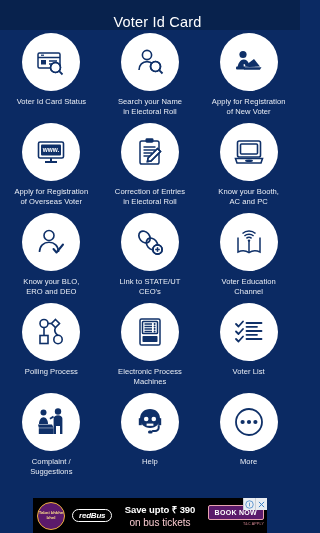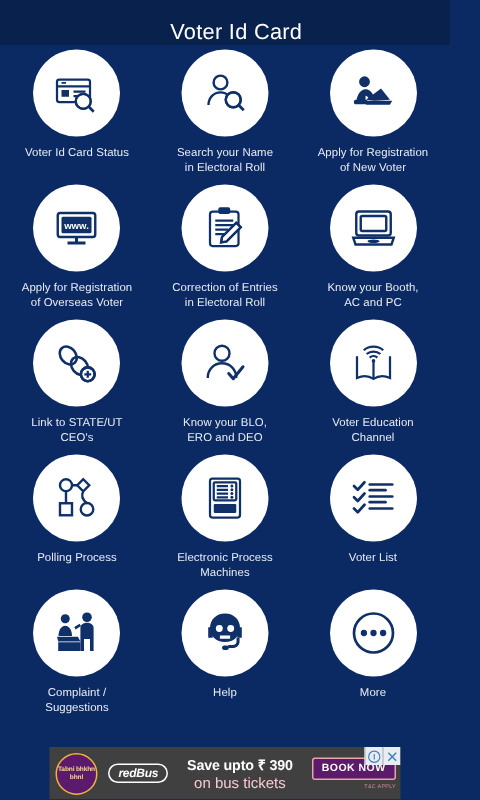--- a/index.html
+++ b/index.html
@@ -70,21 +70,21 @@
     white-space: pre-line;
     letter-spacing: .05px;
   }
   
   .ad {
     position: absolute;
     left: 33px;
     bottom: 0px;
     width: 234px;
     height: 35px;
-    background: #404040;
+    background: #000000;
     display: flex;
     align-items: center;
     overflow: hidden;
   }
   .ad-logo {
     width: 28px; height: 28px;
     margin-left: 4px;
     border-radius: 50%;
     background: #5b1a6b;
     border: 1.5px solid #f0b23c;
@@ -273,43 +273,43 @@
           <path d="M3.5 23.5h27l-1.5 4.5h-24z"></path>
           <ellipse cx="17" cy="25.8" rx="4" ry="1.2" fill="#0f3068" stroke="none"></ellipse>
         </svg>
       </div>
       <div class="tile-label">Know your Booth,
 AC and PC</div>
     </div>
 
     <div class="tile">
       <div class="circle">
+        <svg width="34" height="34" viewBox="0 0 34 34" fill="none" stroke="#0f3068" stroke-width="1.6">
+          <circle cx="15" cy="10.5" r="5"></circle>
+          <path d="M5.5 27c0-5.8 4.2-9.8 9.5-9.8s9.5 4 9.5 9.8"></path>
+          <polyline points="19.5,24 22.5,27.5 29,19.5" stroke-width="2" stroke-linecap="round" stroke-linejoin="round"></polyline>
+        </svg>
+      </div>
+      <div class="tile-label">Know your BLO,
+ERO and DEO</div>
+    </div>
+
+    <div class="tile">
+      <div class="circle">
         <svg width="34" height="34" viewBox="0 0 34 34" fill="none" stroke="#0f3068" stroke-width="1.7">
           <ellipse cx="11.5" cy="12" rx="5" ry="6.5" transform="rotate(-40 11.5 12)"></ellipse>
           <ellipse cx="19" cy="19" rx="5" ry="6.5" transform="rotate(-40 19 19)"></ellipse>
           <circle cx="24.5" cy="24.5" r="4.6" fill="#fff"></circle>
           <circle cx="24.5" cy="24.5" r="4.6"></circle>
           <line x1="24.5" y1="22.2" x2="24.5" y2="26.8" stroke-width="1.5"></line>
           <line x1="22.2" y1="24.5" x2="26.8" y2="24.5" stroke-width="1.5"></line>
         </svg>
       </div>
       <div class="tile-label">Link to STATE/UT
 CEO's</div>
-    </div>
-
-    <div class="tile">
-      <div class="circle">
-        <svg width="34" height="34" viewBox="0 0 34 34" fill="none" stroke="#0f3068" stroke-width="1.6">
-          <circle cx="15" cy="10.5" r="5"></circle>
-          <path d="M5.5 27c0-5.8 4.2-9.8 9.5-9.8s9.5 4 9.5 9.8"></path>
-          <polyline points="19.5,24 22.5,27.5 29,19.5" stroke-width="2" stroke-linecap="round" stroke-linejoin="round"></polyline>
-        </svg>
-      </div>
-      <div class="tile-label">Know your BLO,
-ERO and DEO</div>
     </div>
 
     <div class="tile">
       <div class="circle">
         <svg width="34" height="34" viewBox="0 0 34 34" fill="none" stroke="#0f3068" stroke-width="1.5">
           <path d="M6 12.5v14.5c3.6-1.6 7.6-1.6 11 .6 3.4-2.2 7.4-2.2 11-.6V12.5"></path>
           <path d="M17 27.6V15"></path>
           <path d="M10.5 8.5c3.6-3.2 9.4-3.2 13 0"></path>
           <path d="M12.4 11c2.6-2.2 6.6-2.2 9.2 0"></path>
           <path d="M14.4 13.4c1.5-1.3 3.7-1.3 5.2 0"></path>

